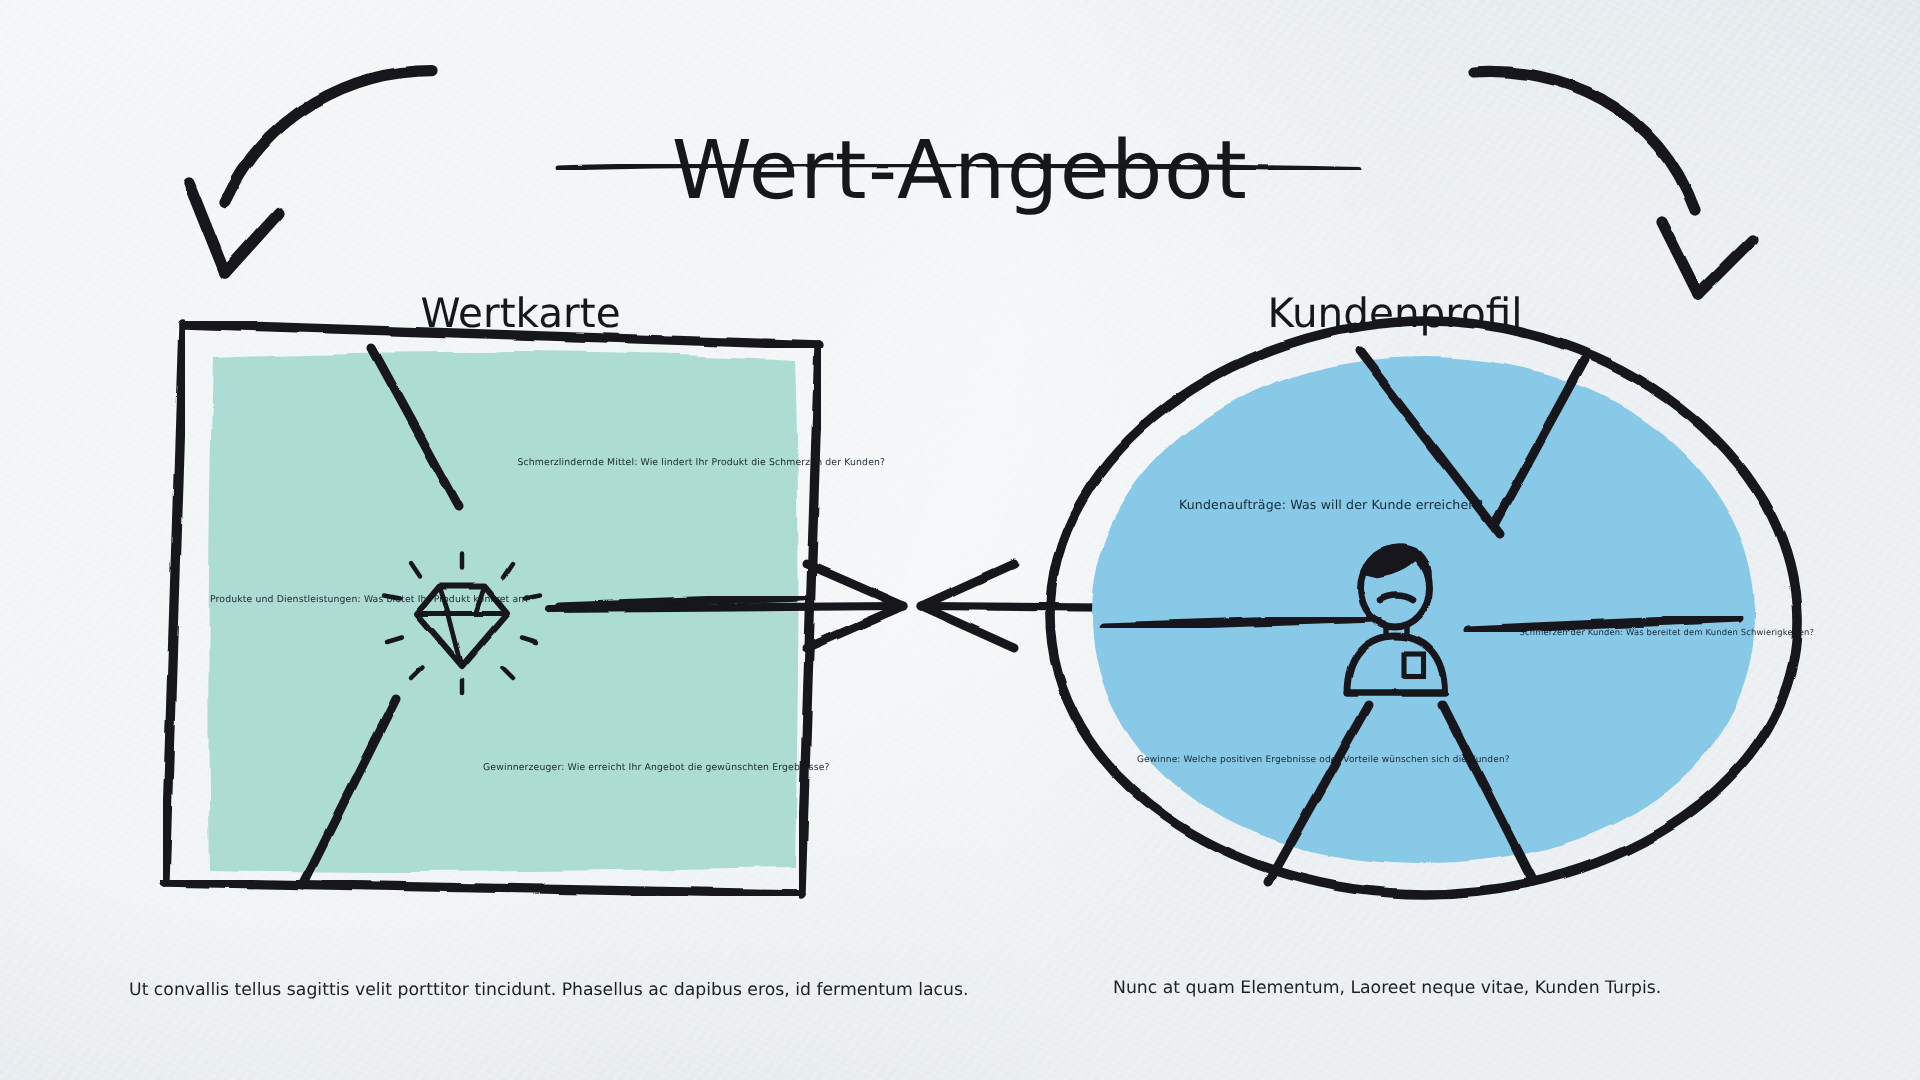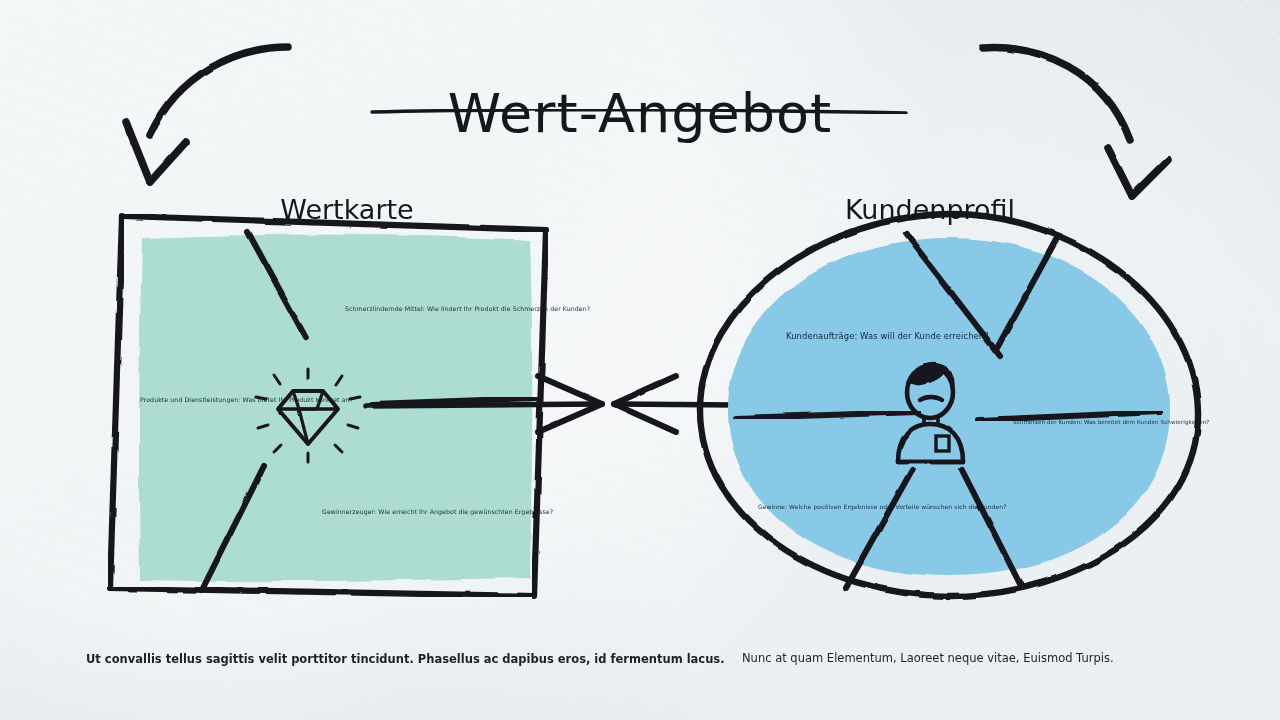--- a/index.html
+++ b/index.html
@@ -42,21 +42,21 @@
   }
   .micro{
     position:absolute;font-size:6.2px;color:#0d1b26;
     letter-spacing:.1px;white-space:nowrap;
     transform-origin:left center;
     opacity:.92;
   }
   .caption{
     position:absolute;font-size:11.5px;color:#1b2226;white-space:nowrap;
   }
-  #left-caption{left:86px;top:652px;font-weight:bold;}
+  #left-caption{left:86px;top:652px;}
   #right-caption{left:742px;top:651px;}
 
   
   #lbl-pain-relievers{left:345px;top:305px;}
   #lbl-products{left:140px;top:396px;}
   #lbl-gain-creators{left:322px;top:508px;}
   #lbl-jobs{left:786px;top:331px;font-size:8.4px;color:#0b1a26;}
   #lbl-pains{left:1013px;top:419px;font-size:5.6px;}
   #lbl-gains{left:758px;top:503px;font-size:6px;}
 </style>
@@ -186,15 +186,15 @@
 
   <div class="micro hand" id="lbl-pain-relievers">Schmerzlindernde Mittel: Wie lindert Ihr Produkt die Schmerzen der Kunden?</div>
   <div class="micro hand" id="lbl-products">Produkte und Dienstleistungen: Was bietet Ihr Produkt konkret an?</div>
   <div class="micro hand" id="lbl-gain-creators">Gewinnerzeuger: Wie erreicht Ihr Angebot die gewünschten Ergebnisse?</div>
 
   <div class="micro hand" id="lbl-jobs">Kundenaufträge: Was will der Kunde erreichen?</div>
   <div class="micro hand" id="lbl-pains">Schmerzen der Kunden: Was bereitet dem Kunden Schwierigkeiten?</div>
   <div class="micro hand" id="lbl-gains">Gewinne: Welche positiven Ergebnisse oder Vorteile wünschen sich die Kunden?</div>
 
   <div class="caption hand" id="left-caption">Ut convallis tellus sagittis velit porttitor tincidunt. Phasellus ac dapibus eros, id fermentum lacus.</div>
-  <div class="caption hand" id="right-caption">Nunc at quam Elementum, Laoreet neque vitae, Euismod Turpis.</div>
+  <div class="caption hand" id="right-caption">Nunc at quam Elementum, Laoreet neque vitae, Kunden Turpis.</div>
 
 </div>
 
 </body></html>

